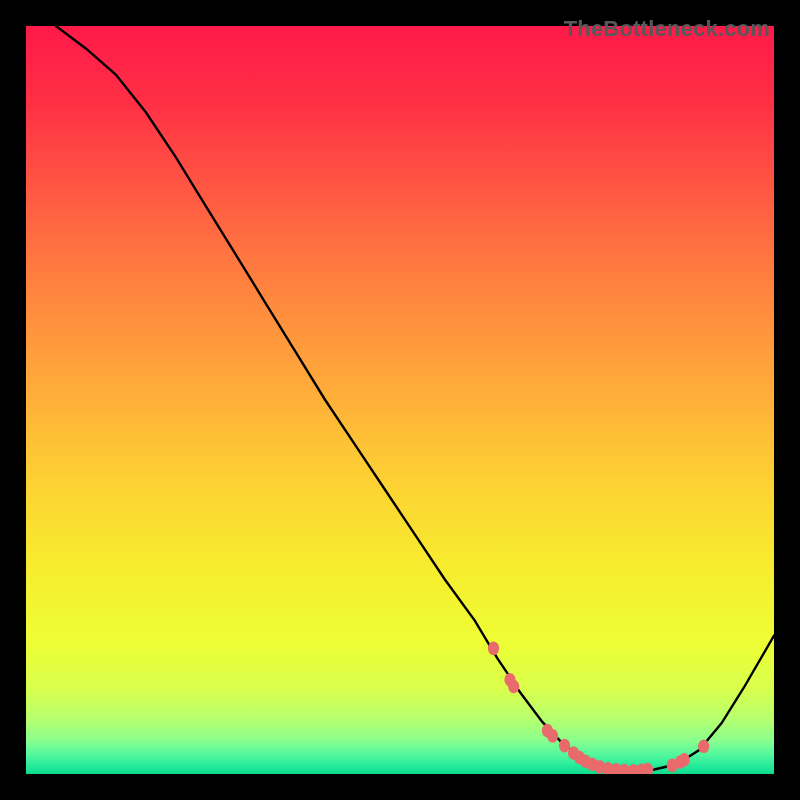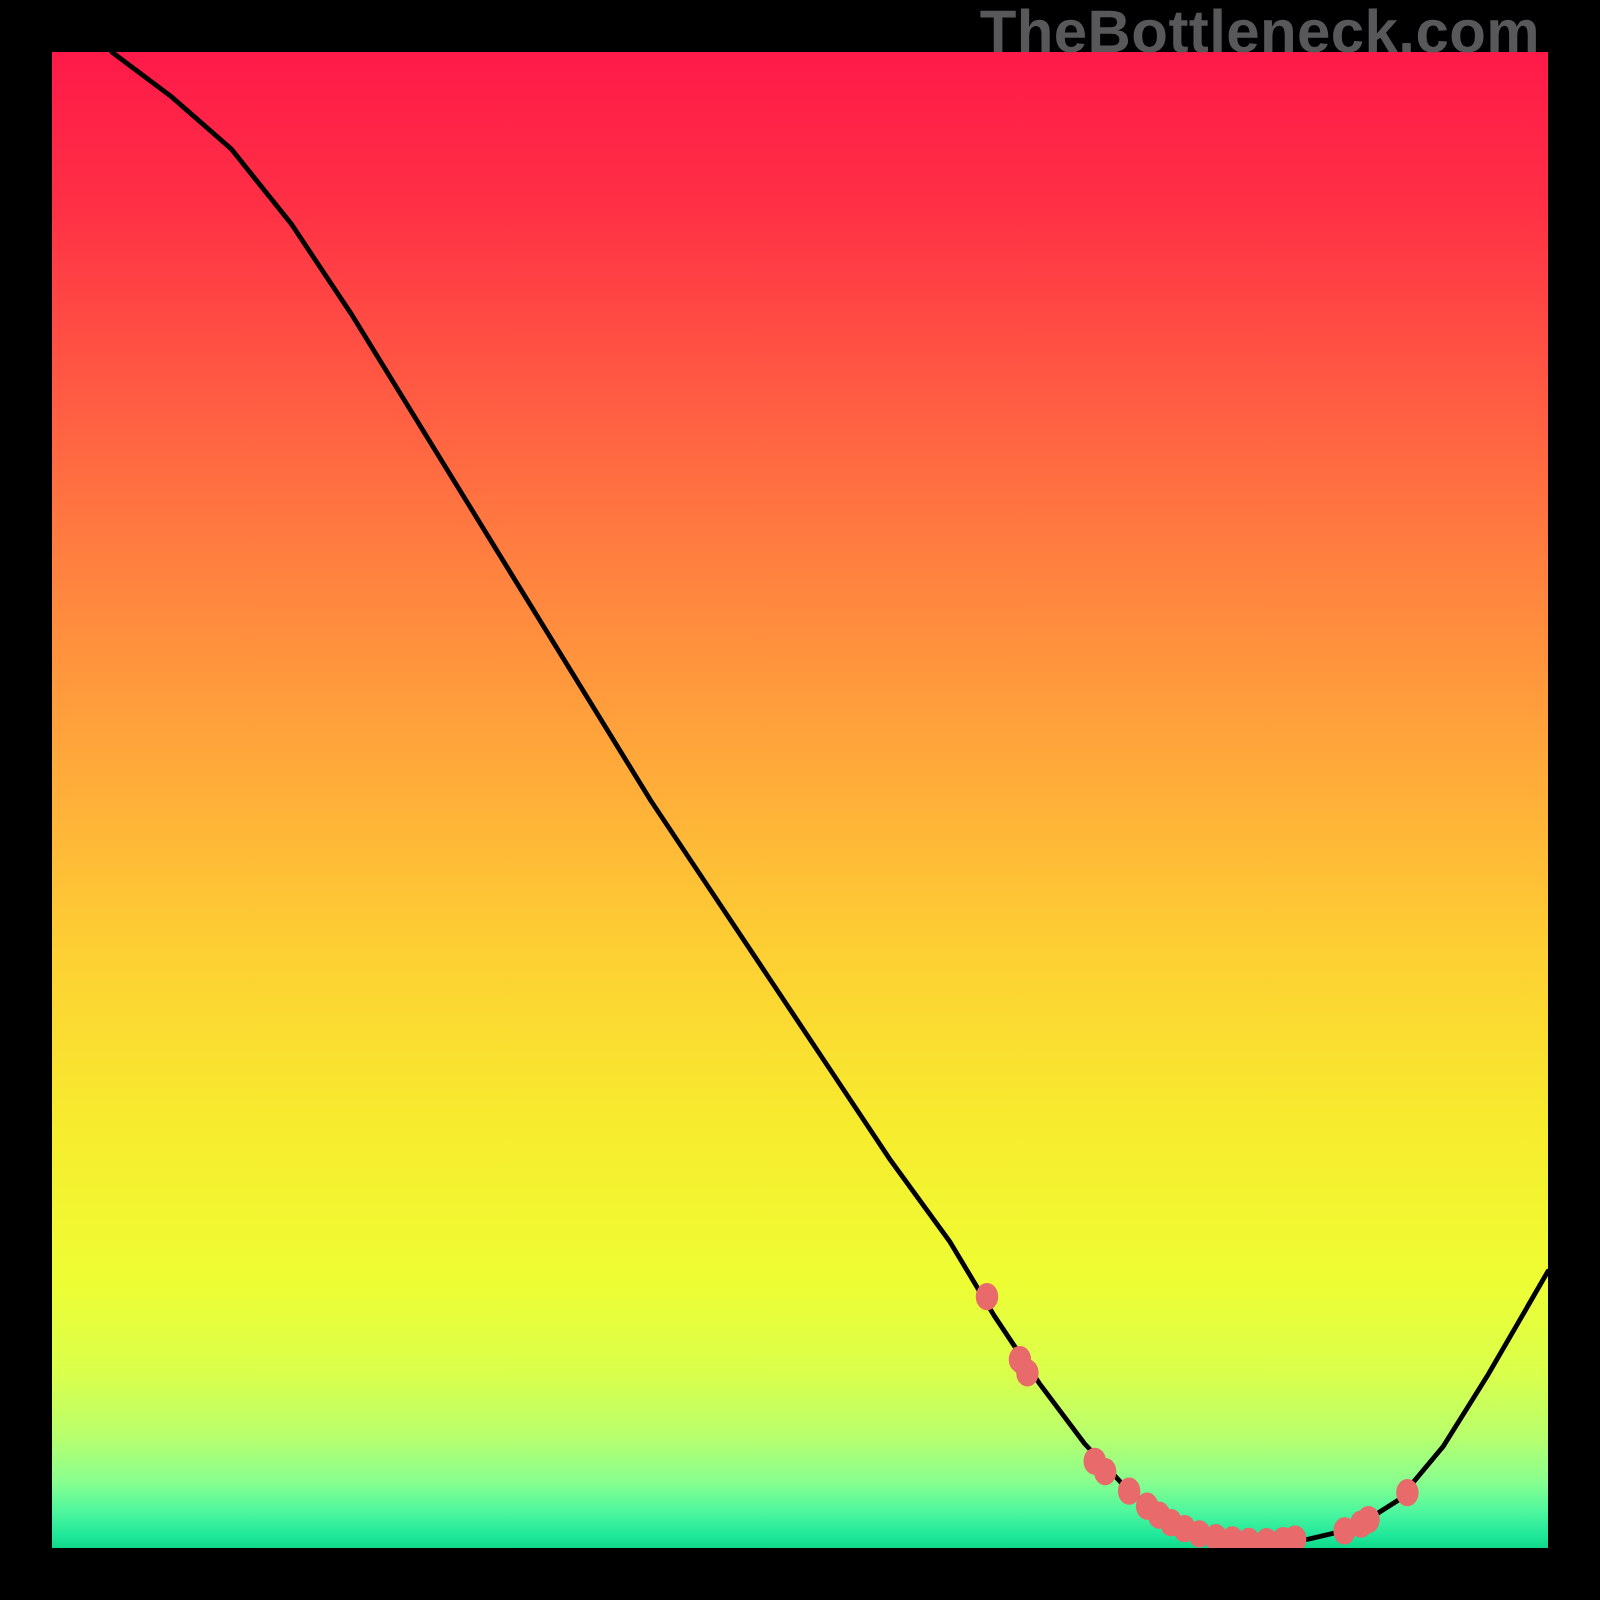--- a/index.html
+++ b/index.html
@@ -20,24 +20,24 @@
   }
   .plot-area {
     position: absolute;
     left: 0;
     top: 0;
     width: 748px;
     height: 748px;
   }
   .watermark {
     position: absolute;
-    top: 0;
+    top: 16px;
     right: 30px;
     font-family: Arial, Helvetica, sans-serif;
-    font-size: 30px;
+    font-size: 22px;
     font-weight: 600;
     color: #58585a;
     letter-spacing: 0.2px;
     user-select: none;
   }
   svg {
     display: block;
   }
 </style>
 </head>

